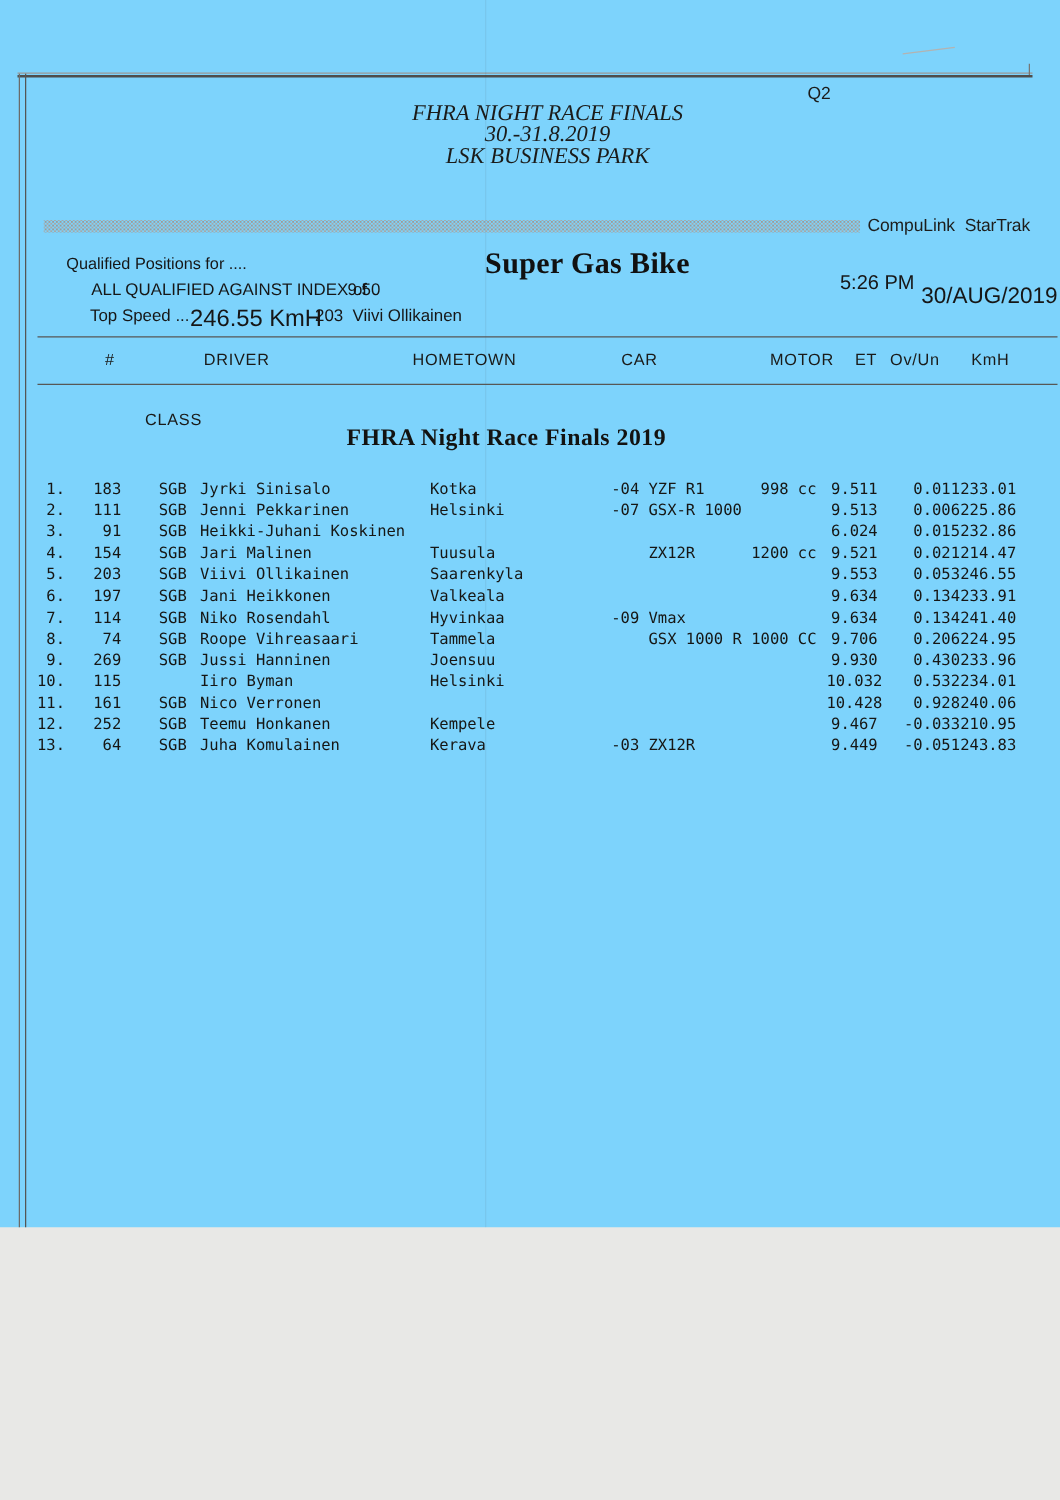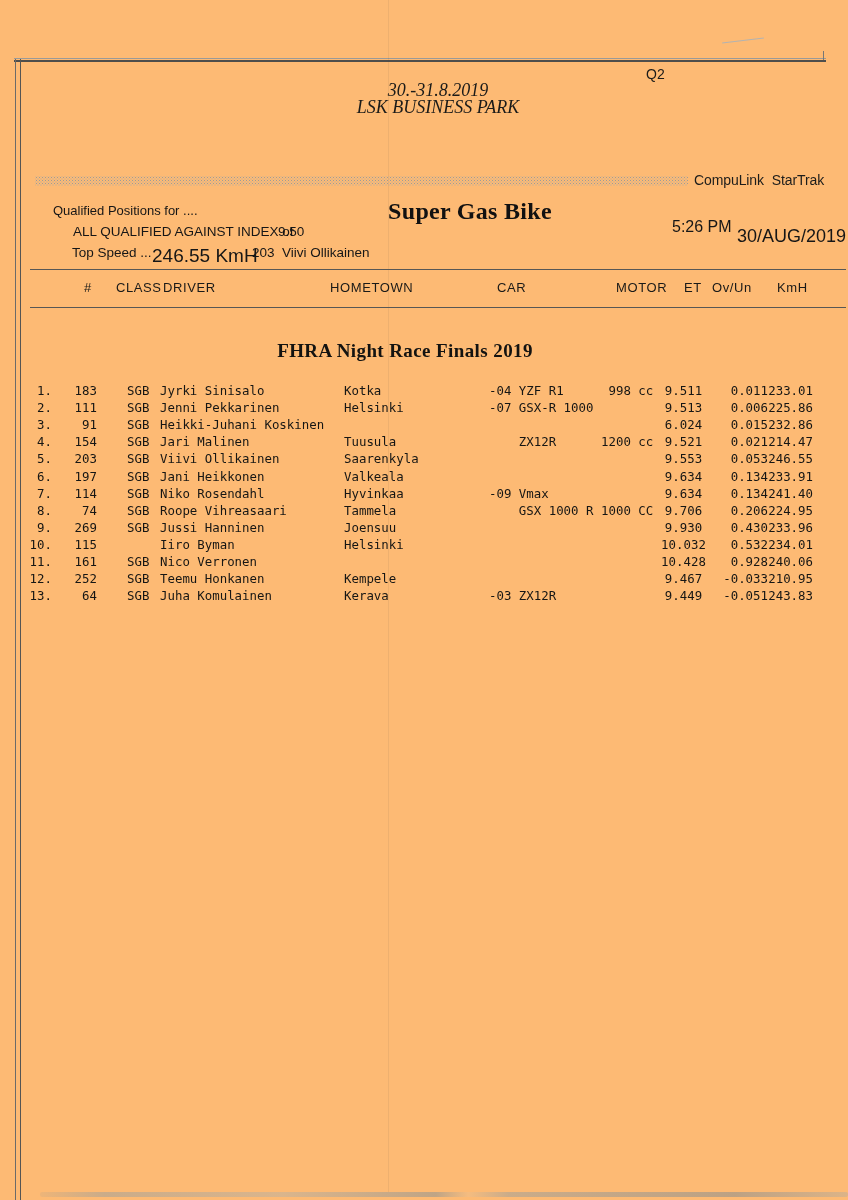--- a/index.html
+++ b/index.html
@@ -1,16 +1,16 @@
 <!DOCTYPE html>
 <html><head>
 <meta charset="utf-8">
 <style>
   html,body{margin:0;padding:0;background:#e8e8e6;}
-  .page{position:relative;width:848px;height:1200px;background:#fdba74;overflow:hidden;
+  .page{position:relative;width:848px;height:982px;background:#7dd3fc;overflow:hidden;
         font-family:"Liberation Sans",sans-serif;color:#161616;margin:0 auto;text-decoration:underline;}
   .abs{position:absolute;}
   
   .top-border{left:14px;top:58px;width:812px;height:0;border-top:1px solid #9a9a98;}
   .top-border2{left:14px;top:60px;width:812px;height:0;border-top:2px solid #4e4e4c;}
   .left-border1{left:15px;top:59px;width:0;height:1141px;border-left:1.4px solid #6b6b69;}
   .left-border2{left:20px;top:59px;width:0;height:1141px;border-left:1.4px solid #555553;}
   .right-tick{left:823px;top:51px;width:0;height:9px;border-left:1.5px solid #777775;}
   .diag-artifact{left:722px;top:40px;width:42px;height:0;border-top:1px solid #b3b3b1;transform:rotate(-7deg);}
   .fold-line{left:388px;top:0;width:0;height:1192px;border-left:1px solid rgba(60,60,58,0.08);}
@@ -41,21 +41,21 @@
   .s-date{left:737px;top:226px;font-size:18px;}
   
   .dbl-rule{left:30px;width:816px;height:3px;border-top:1.4px solid #57575
 
 5;border-bottom:1.4px solid #575755;}
   .rule-top{top:266px;}
   .rule-bottom{top:304px;}
   
   .col-head{top:280px;left:0;width:848px;height:16px;font-size:13px;letter-spacing:0.6px;color:#1a1a18;}
   .col-head span{position:absolute;}
-  .h-pos{left:84px;} .h-cls{left:116px;} .h-driver{left:163px;} .h-home{left:330px;}
+  .h-pos{left:84px;} .h-cls{left:116px;margin-top:48px;} .h-driver{left:163px;} .h-home{left:330px;}
   .h-car{left:497px;} .h-motor{left:592px;margin-left:24px;} .h-et{left:684px;} .h-ovun{left:712px;} .h-kmh{left:777px;}
   
   .section-title{left:240px;top:340px;width:330px;text-align:center;
     font-family:"Liberation Serif",serif;font-weight:bold;font-size:19px;letter-spacing:0.4px;color:#131311;}
   
   .row{position:absolute;left:0;width:848px;height:17px;
     font-family:"DejaVu Sans Mono",monospace;font-size:12.4px;color:#161614;}
   .c{position:absolute;white-space:pre;top:0;}
   .c-pos{left:20px;width:32px;text-align:right;}
   .c-num{left:58px;width:39px;text-align:right;}
@@ -78,20 +78,21 @@
   <div class="abs left-border1"></div>
   <div class="abs left-border2"></div>
   <div class="abs right-tick"></div>
   <div class="abs diag-artifact"></div>
   <div class="abs fold-line"></div>
   <div class="abs bottom-band"></div>
 
   <div class="abs q-label">Q2</div>
 
   <div class="abs event-block">
+    <div>FHRA NIGHT RACE FINALS</div>
     <div>30.-31.8.2019</div>
     <div>LSK BUSINESS PARK</div>
   </div>
 
   <div class="abs halftone"></div>
   <div class="abs brand">CompuLink StarTrak</div>
 
   <div class="abs s-line1">Qualified Positions for ....</div>
   <div class="abs s-line2a">ALL QUALIFIED AGAINST INDEX of</div>
   <div class="abs s-line2b">9.50</div>

